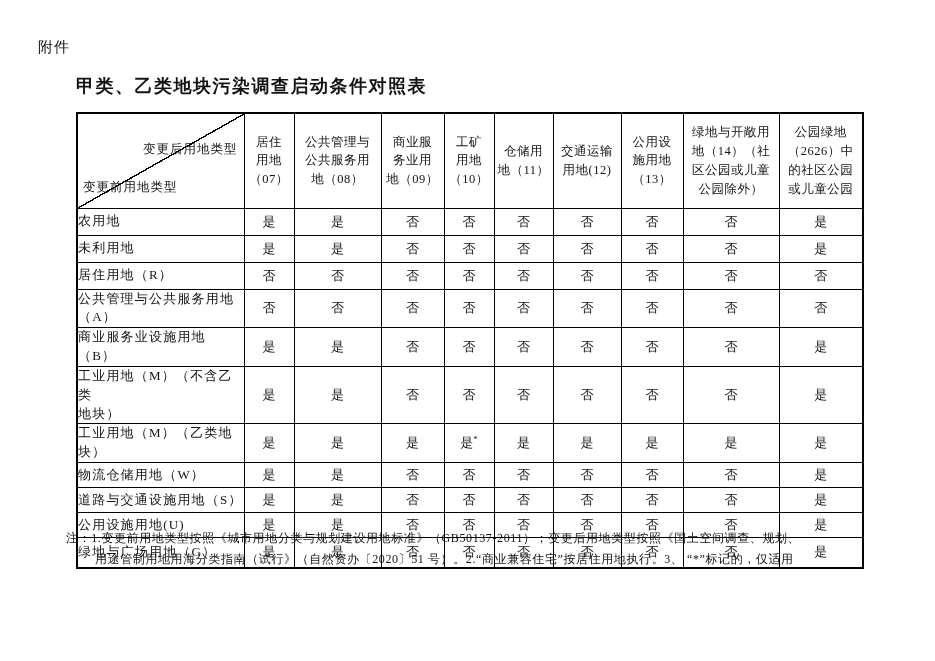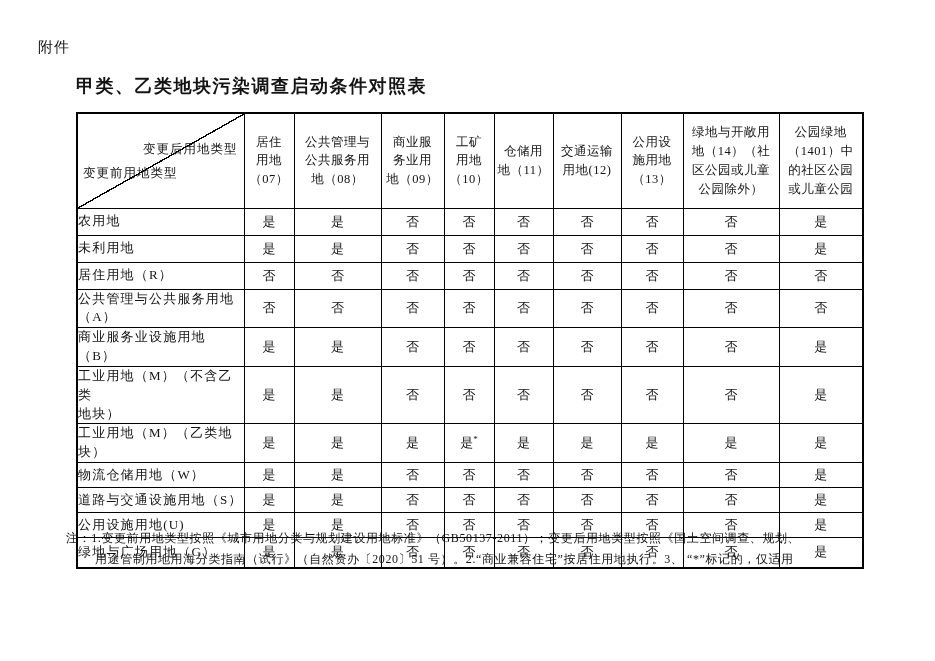--- a/index.html
+++ b/index.html
@@ -67,21 +67,21 @@
     font-size: 12.5px;
   }
   .corner-tr {
     position: absolute;
     top: 27px;
     right: 6px;
     letter-spacing: 1px;
   }
   .corner-bl {
     position: absolute;
-    bottom: 26px;
+    bottom: 12px;
     left: 5px;
     letter-spacing: 1px;
   }
   td.rowlabel {
     font-size: 13px;
     text-align: left;
     padding: 2px 3px 2px 5px;
     letter-spacing: 1.2px;
     line-height: 1.45;
     white-space: pre-line;
@@ -149,21 +149,21 @@
           <th class="colhead">交通运输
 用地(12)</th>
           <th class="colhead">公用设
 施用地
 （13）</th>
           <th class="colhead">绿地与开敞用
 地（14）（社
 区公园或儿童
 公园除外）</th>
           <th class="colhead">公园绿地
-（1401）中
+（2626）中
 的社区公园
 或儿童公园</th>
         </tr>
     </thead>
     <tbody>
 
     <tr style="height: 27px;">
           <td class="rowlabel">农用地</td>
           <td class="v">是</td>
           <td class="v">是</td>

